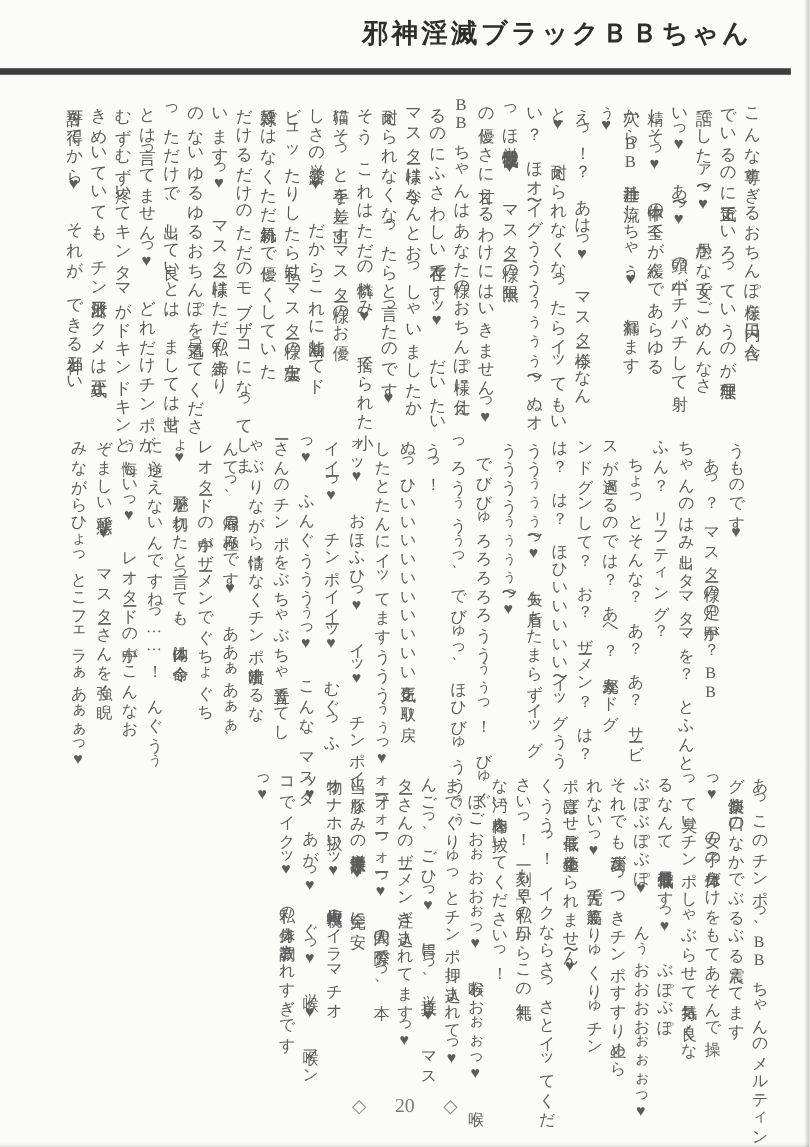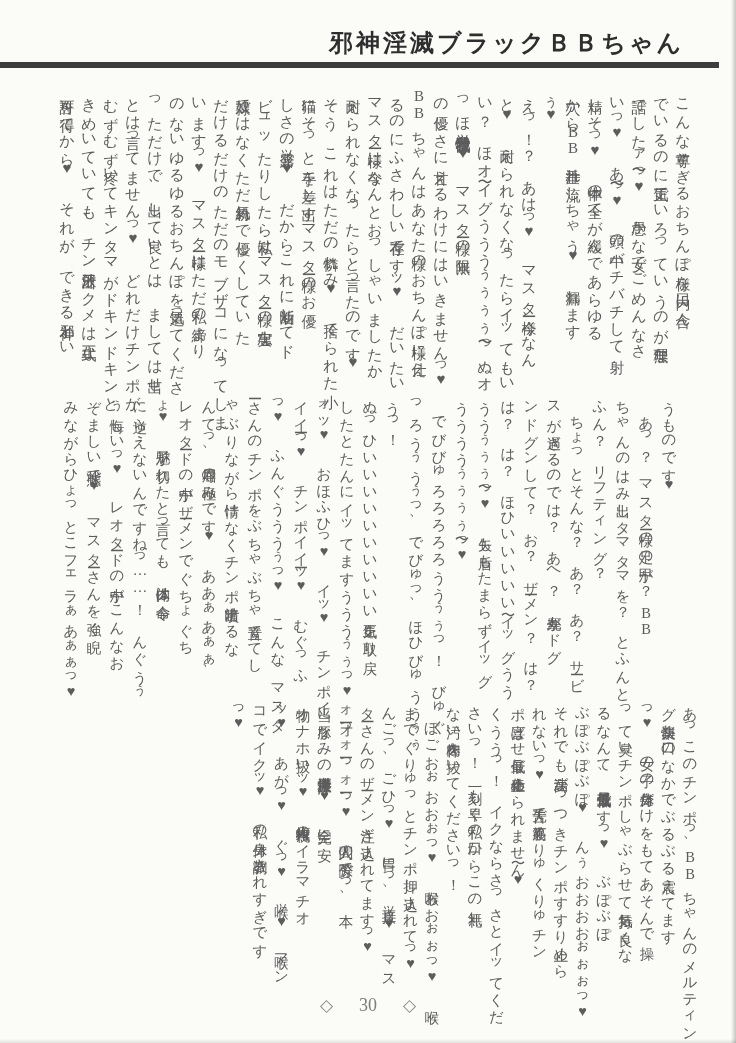--- a/index.html
+++ b/index.html
@@ -24,21 +24,21 @@
   .page::before {
     content: "";
     position: absolute;
     left: 0; bottom: 0;
     width: 100%; height: 4px;
     background: linear-gradient(to bottom, rgba(0,0,0,0), rgba(0,0,0,0.10));
     pointer-events: none;
   }
   .title {
     position: absolute;
-    top: 27px;
+    top: 14px;
     right: 52px;
     font-size: 24px;
     font-weight: 600;
     letter-spacing: 3px;
     color: #2e2e2e;
     white-space: nowrap;
   }
   .rule {
     position: absolute;
     top: 62px;
@@ -170,17 +170,17 @@
       <p class="vcol">ォーっォーっォーっ♥　人間の分際でっ、本</p>
       <p class="vcol">当に豚なみの濃厚大量種汁ッ♥　完全に安</p>
       <p class="vcol">物オナホ扱いッ♥　人権無視のイラマチオ</p>
       <p class="vcol">ッ♥　あがっ♥　ぐっ♥　喉ッ♥　喉マン</p>
       <p class="vcol">コでイクッ♥　私の身体、調教されすぎです</p>
       <p class="vcol">っ♥</p>
     </div>
 
   <div class="footer">
     <span class="diamond">◇</span>
-    <span class="page-num">30</span>
+    <span class="page-num">20</span>
     <span class="diamond">◇</span>
   </div>
 
 </div>
 
 </body></html>

